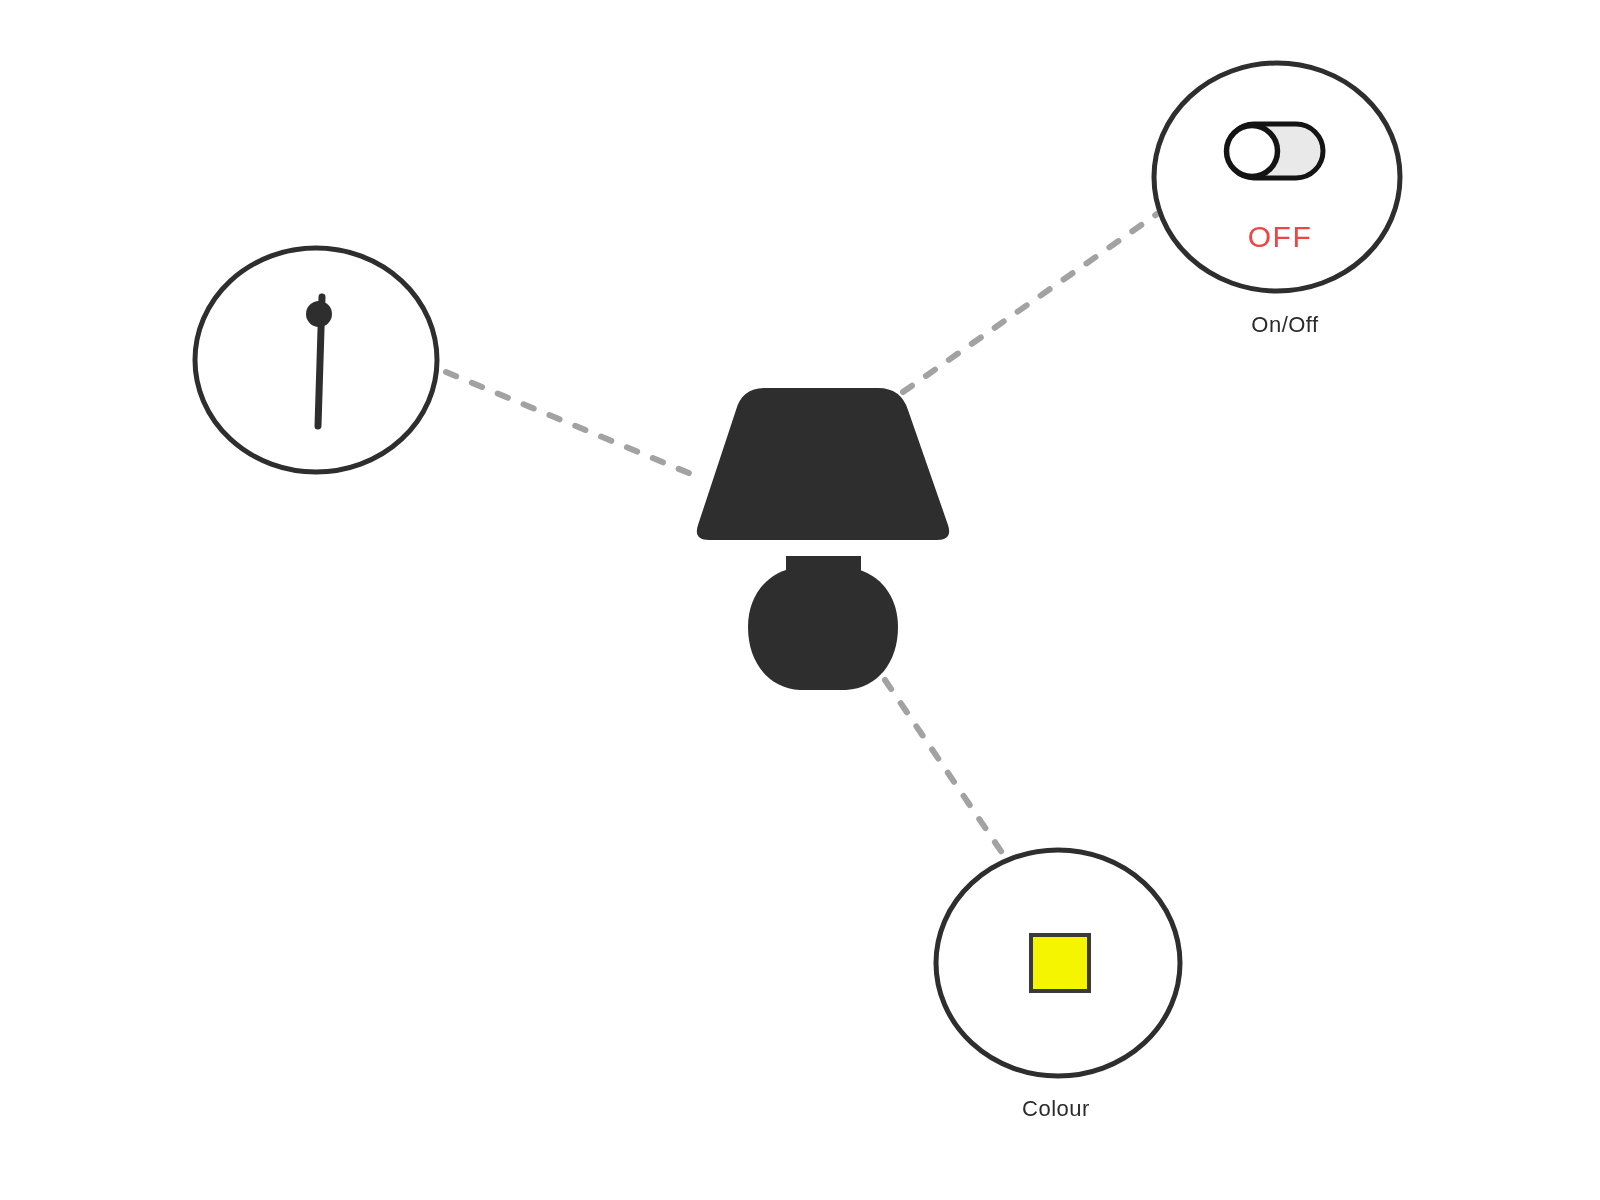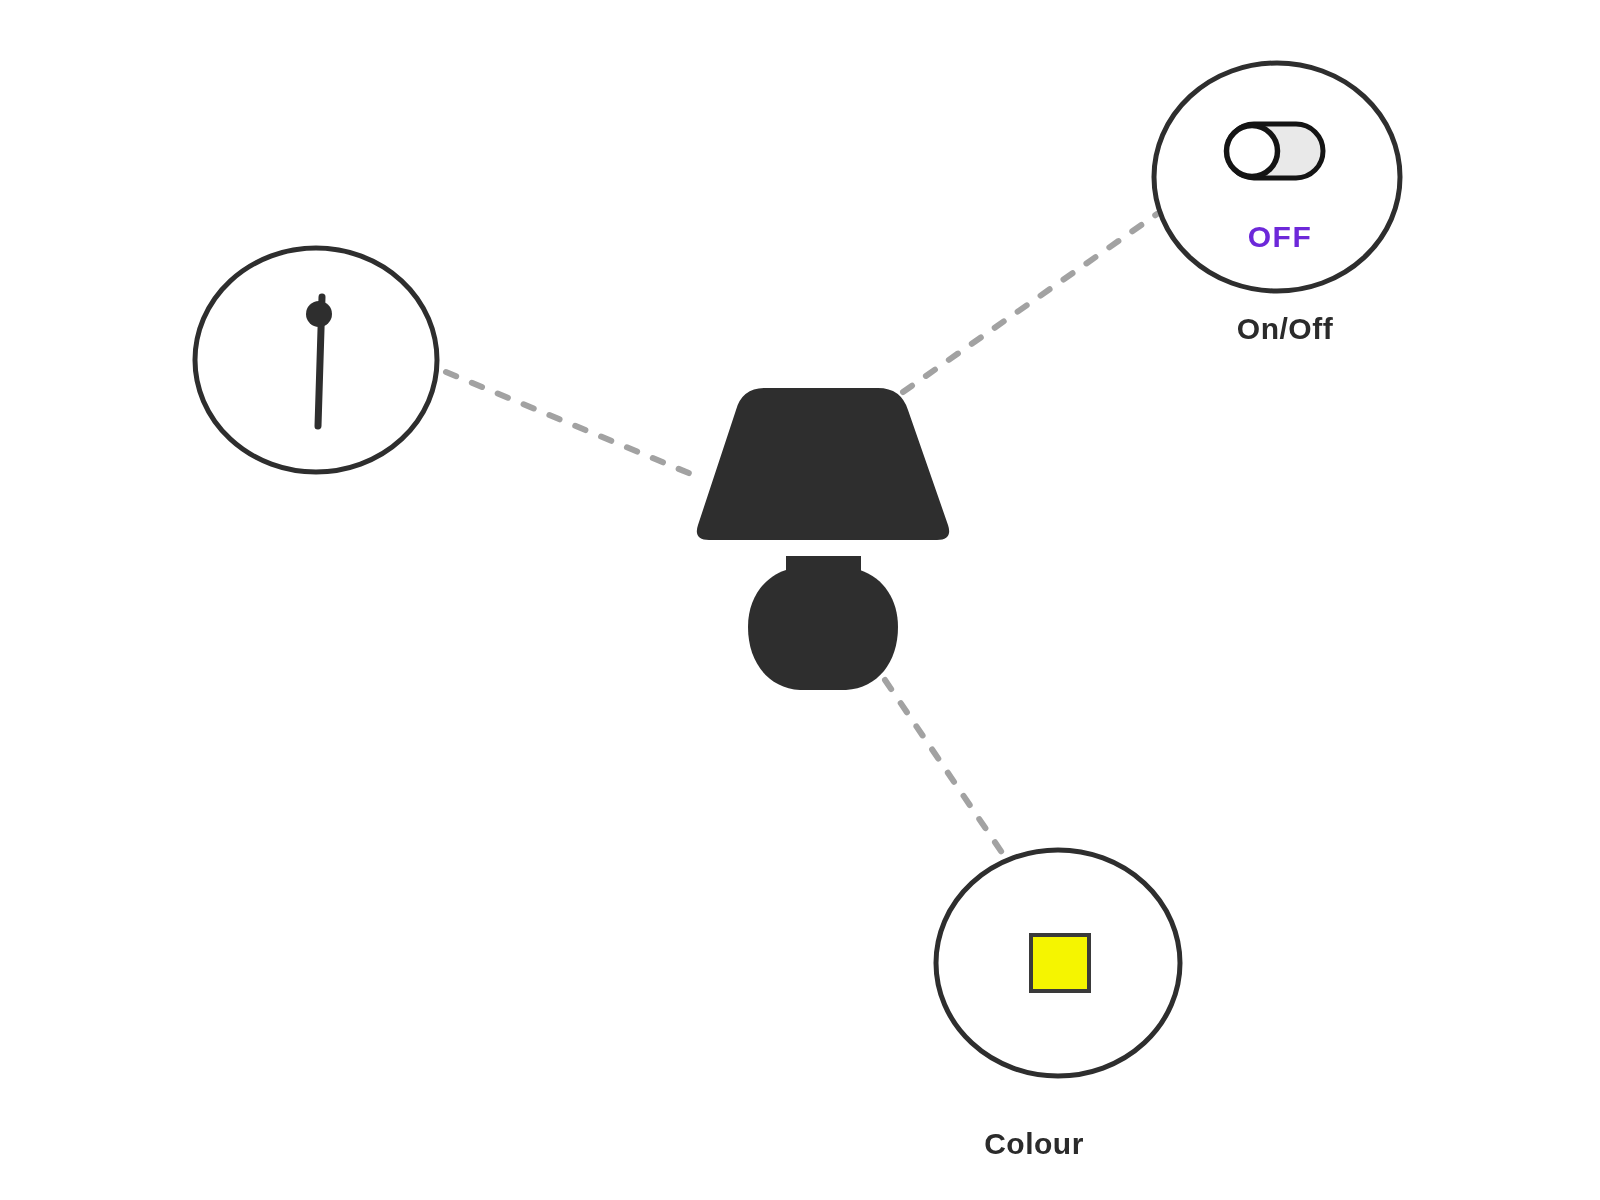--- a/index.html
+++ b/index.html
@@ -26,32 +26,32 @@
     stroke-width: 5;
   }
   .slider-track { stroke-width: 7; stroke-linecap: round; }
   .toggle-track { stroke: #141414; stroke-width: 5; }
   .toggle-knob { stroke: #141414; stroke-width: 5.5; }
   .swatch { stroke: #3a3a3a; stroke-width: 4; }
   .label {
     position: absolute;
     width: 400px;
     text-align: center;
-    font-size: 30px;
-    font-weight: bold;
+    font-size: 22px;
+    font-weight: normal;
     color: #2b2b2b;
     letter-spacing: 0.5px;
   }
   .state-text {
     position: absolute;
     width: 400px;
     text-align: center;
     font-size: 30px;
-    font-weight: bold;
-    color: #6d28d9;
+    font-weight: normal;
+    color: #ef4444;
     letter-spacing: 1.5px;
   }
 </style>
 </head>
 <body>
 
 <div class="canvas">
 
   <svg width="1600" height="1200" viewBox="0 0 1600 1200">
 
@@ -91,15 +91,15 @@
       <ellipse class="node-circle" cx="1058" cy="963" rx="122" ry="113" stroke="#2e2e2e"></ellipse>
       <rect class="swatch" x="1031" y="935" width="58" height="56" fill="#f5f500"></rect>
     </g>
   </svg>
 
   <div class="state-text" style="left:1080px; top:220px;">OFF</div>
 
 
   <div class="label" style="left:1085px; top:312px;">On/Off</div>
 
-  <div class="label" style="left:834px; top:1096px;margin-top:31px;">Colour</div>
+  <div class="label" style="left:856px; top:1096px;">Colour</div>
 
 </div>
 
 </body></html>

